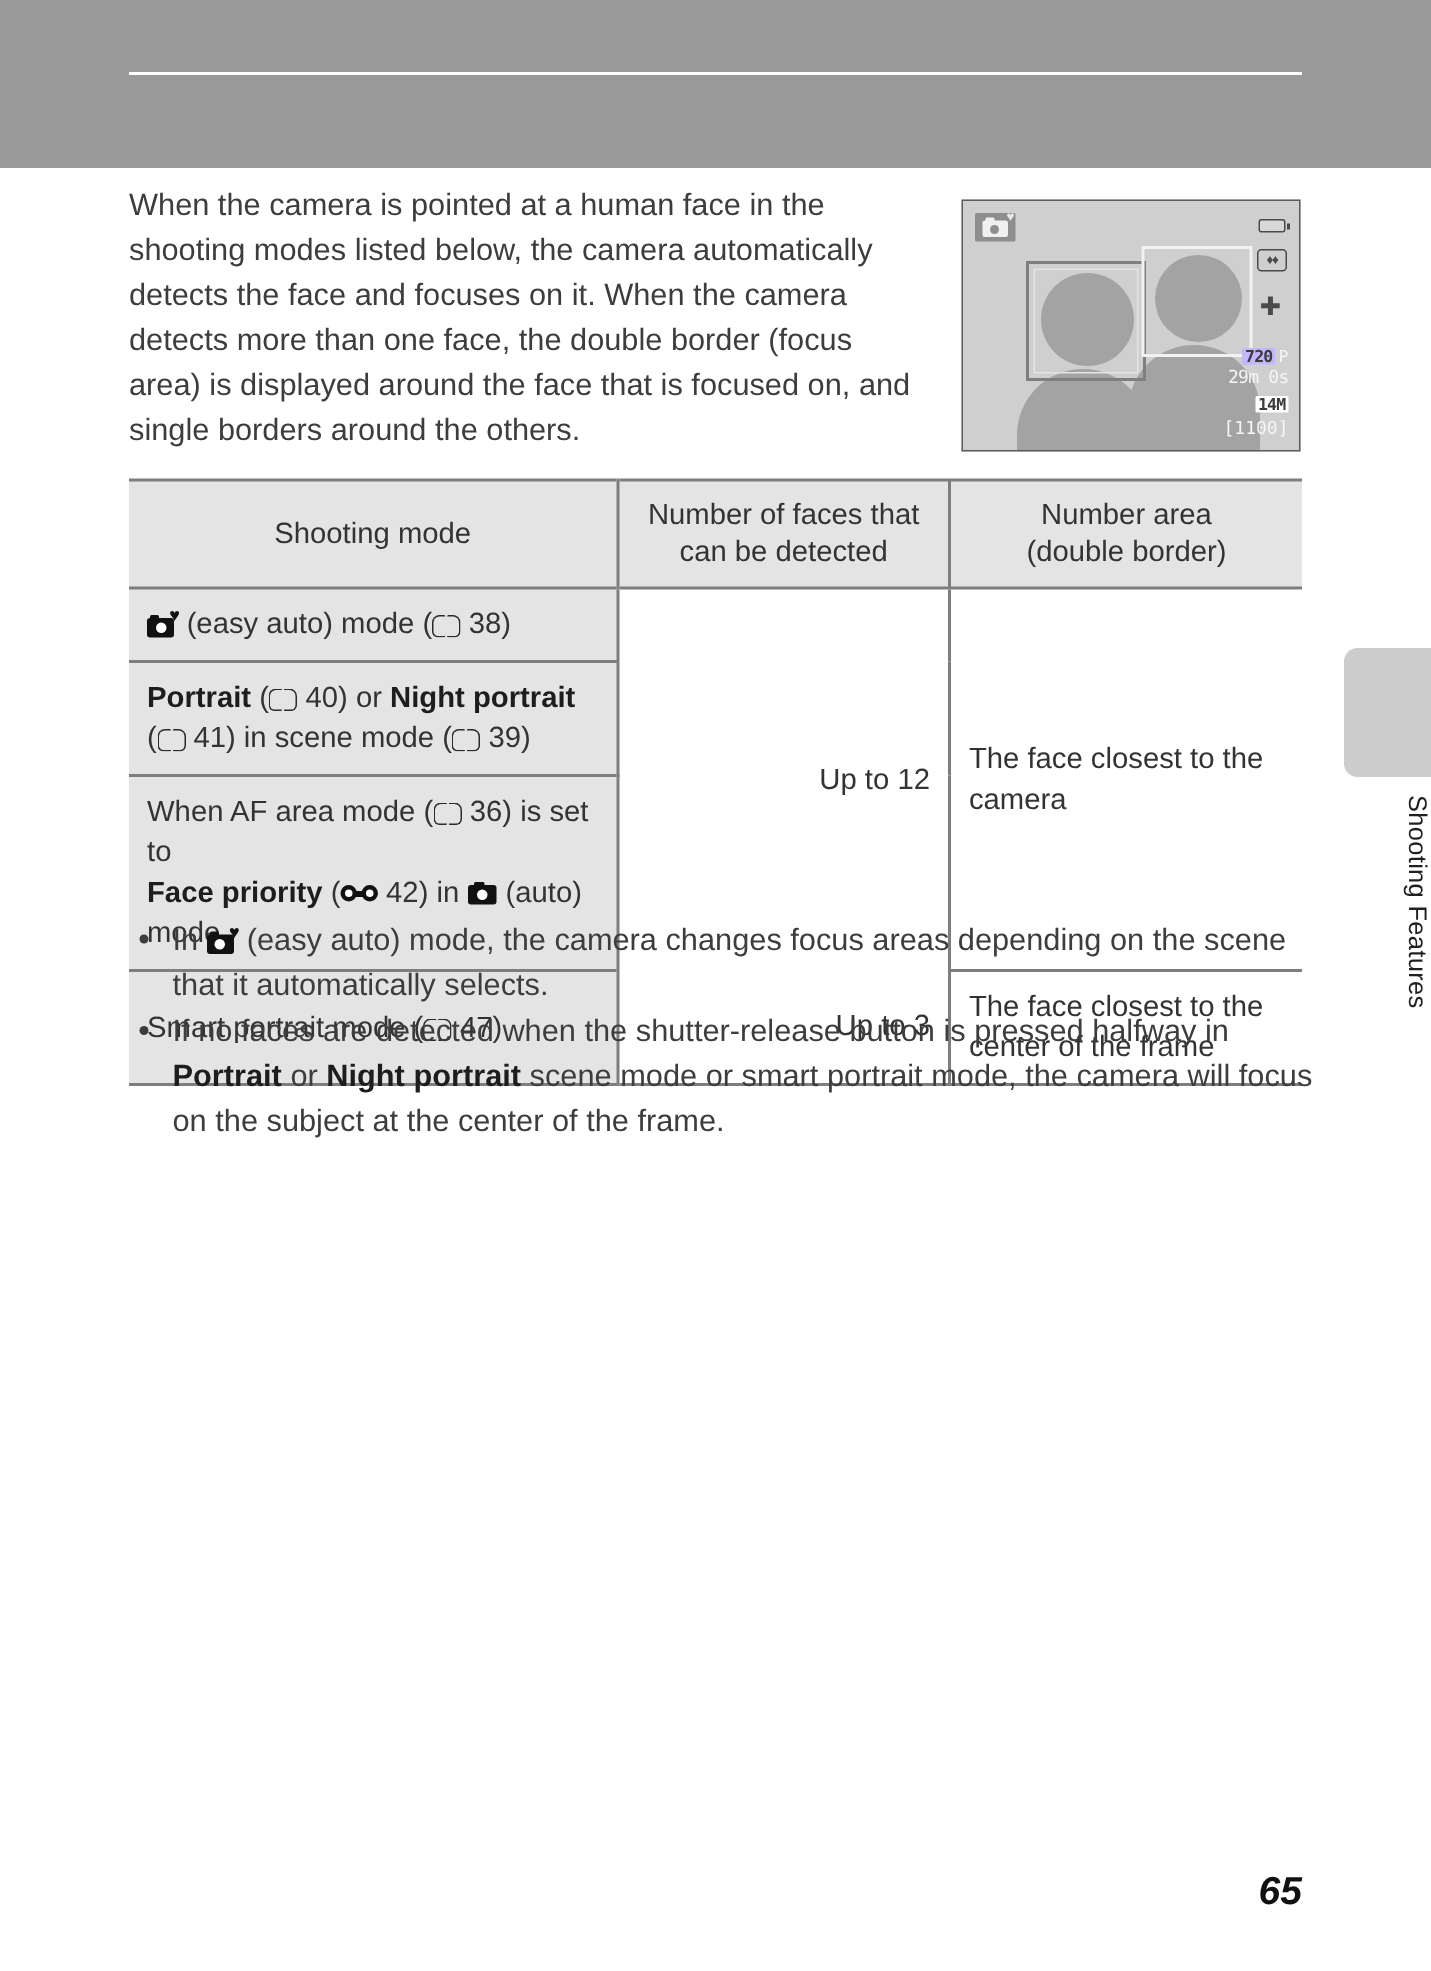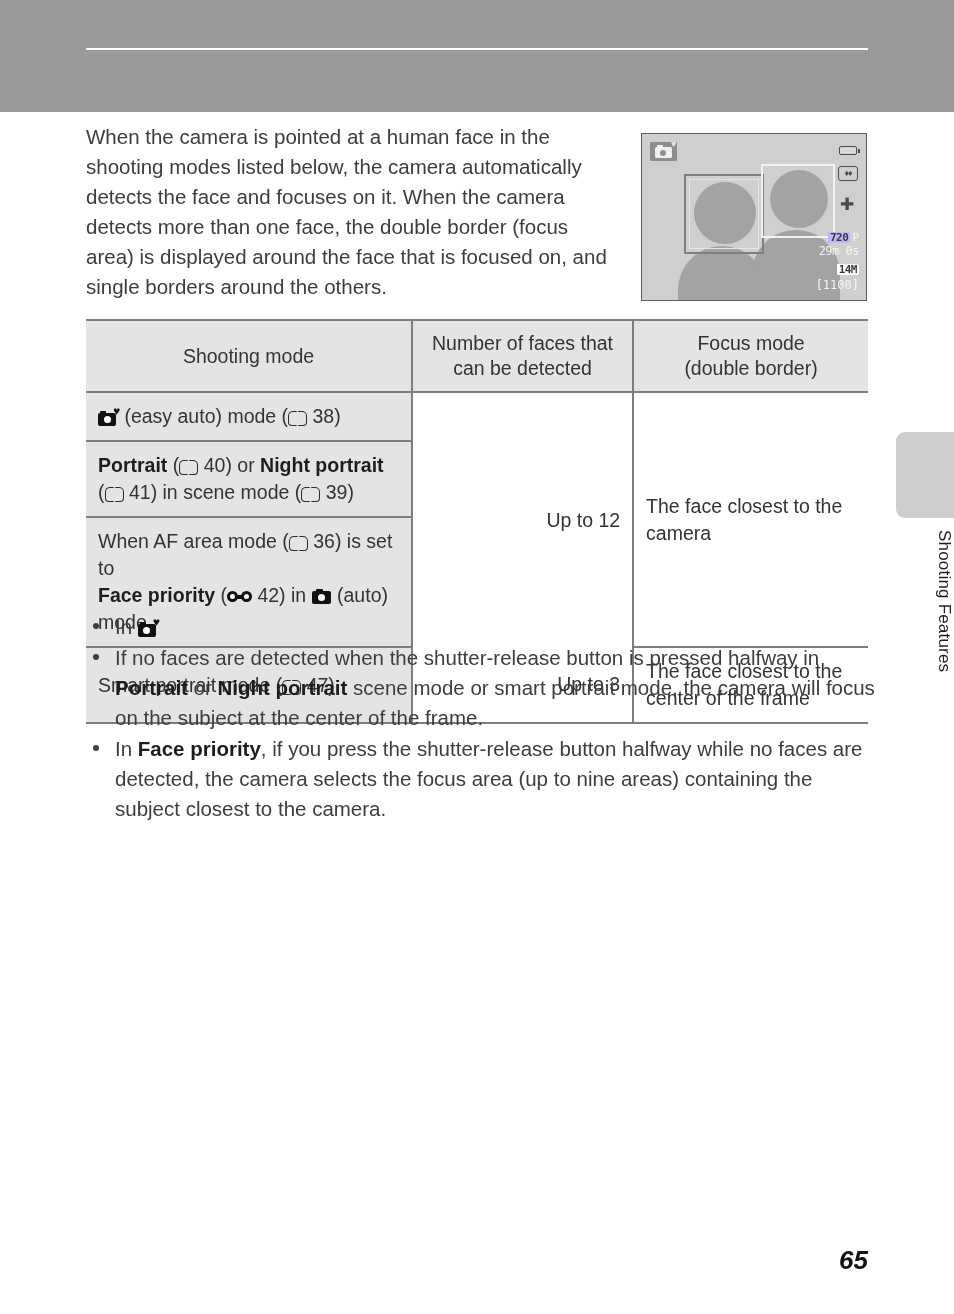--- a/index.html
+++ b/index.html
@@ -286,21 +286,21 @@
 
   <table class="tbl">
     <tbody>
         <tr class="hdr rule-top rule-bottom">
       <td class="col-a">Shooting mode</td>
       <td class="col-b vline-l">
         <span>Number of faces that</span><br>
         <span>can be detected</span>
       </td>
       <td class="col-c vline-l">
-        <span>Focus mode</span><br>
+        <span>Number area</span><br>
         <span>(double border)</span>
       </td>
     </tr>
 
     <tr>
       <td class="col-a shade cell-pad rule-bottom">
         <span class="ico ico-easyauto">
           <span class="body"></span><span class="bump"></span><span class="heart">♥</span>
         </span>
         <span>(easy auto) mode (</span><span class="ico ico-book"></span>
@@ -341,31 +341,28 @@
       <td class="col-c vline-l fa-cell rule-bottom">The face closest to the center of the frame</td>
     </tr>
   </tbody>
     </table>
 
   <div class="bullets">
 
     <div class="bullet">
       <span class="dot"></span>
       <span>In </span><span class="ico ico-easyauto"><span class="body"></span><span class="bump"></span><span class="heart">♥</span></span>
+      <span>(easy auto) mode, the camera changes focus areas depending on the scene that it automatically selects.</span>
     </div>
 
     <div class="bullet">
       <span class="dot"></span>
       <span>If no faces are detected when the shutter-release button is pressed halfway in </span><b>Portrait</b><span> or </span><b>Night portrait</b><span> scene mode or smart portrait mode, the camera will focus on the subject at the center of the frame.</span>
     </div>
 
-    <div class="bullet">
-      <span class="dot"></span>
-      <span>In </span><b>Face priority</b><span>, if you press the shutter-release button halfway while no faces are detected, the camera selects the focus area (up to nine areas) containing the subject closest to the camera.</span>
-    </div>
   </div>
 
   <div class="side-tab"></div>
   <div class="side-label">Shooting Features</div>
 
   <div class="page-num">65</div>
 
 </div>
 
 </body></html>

